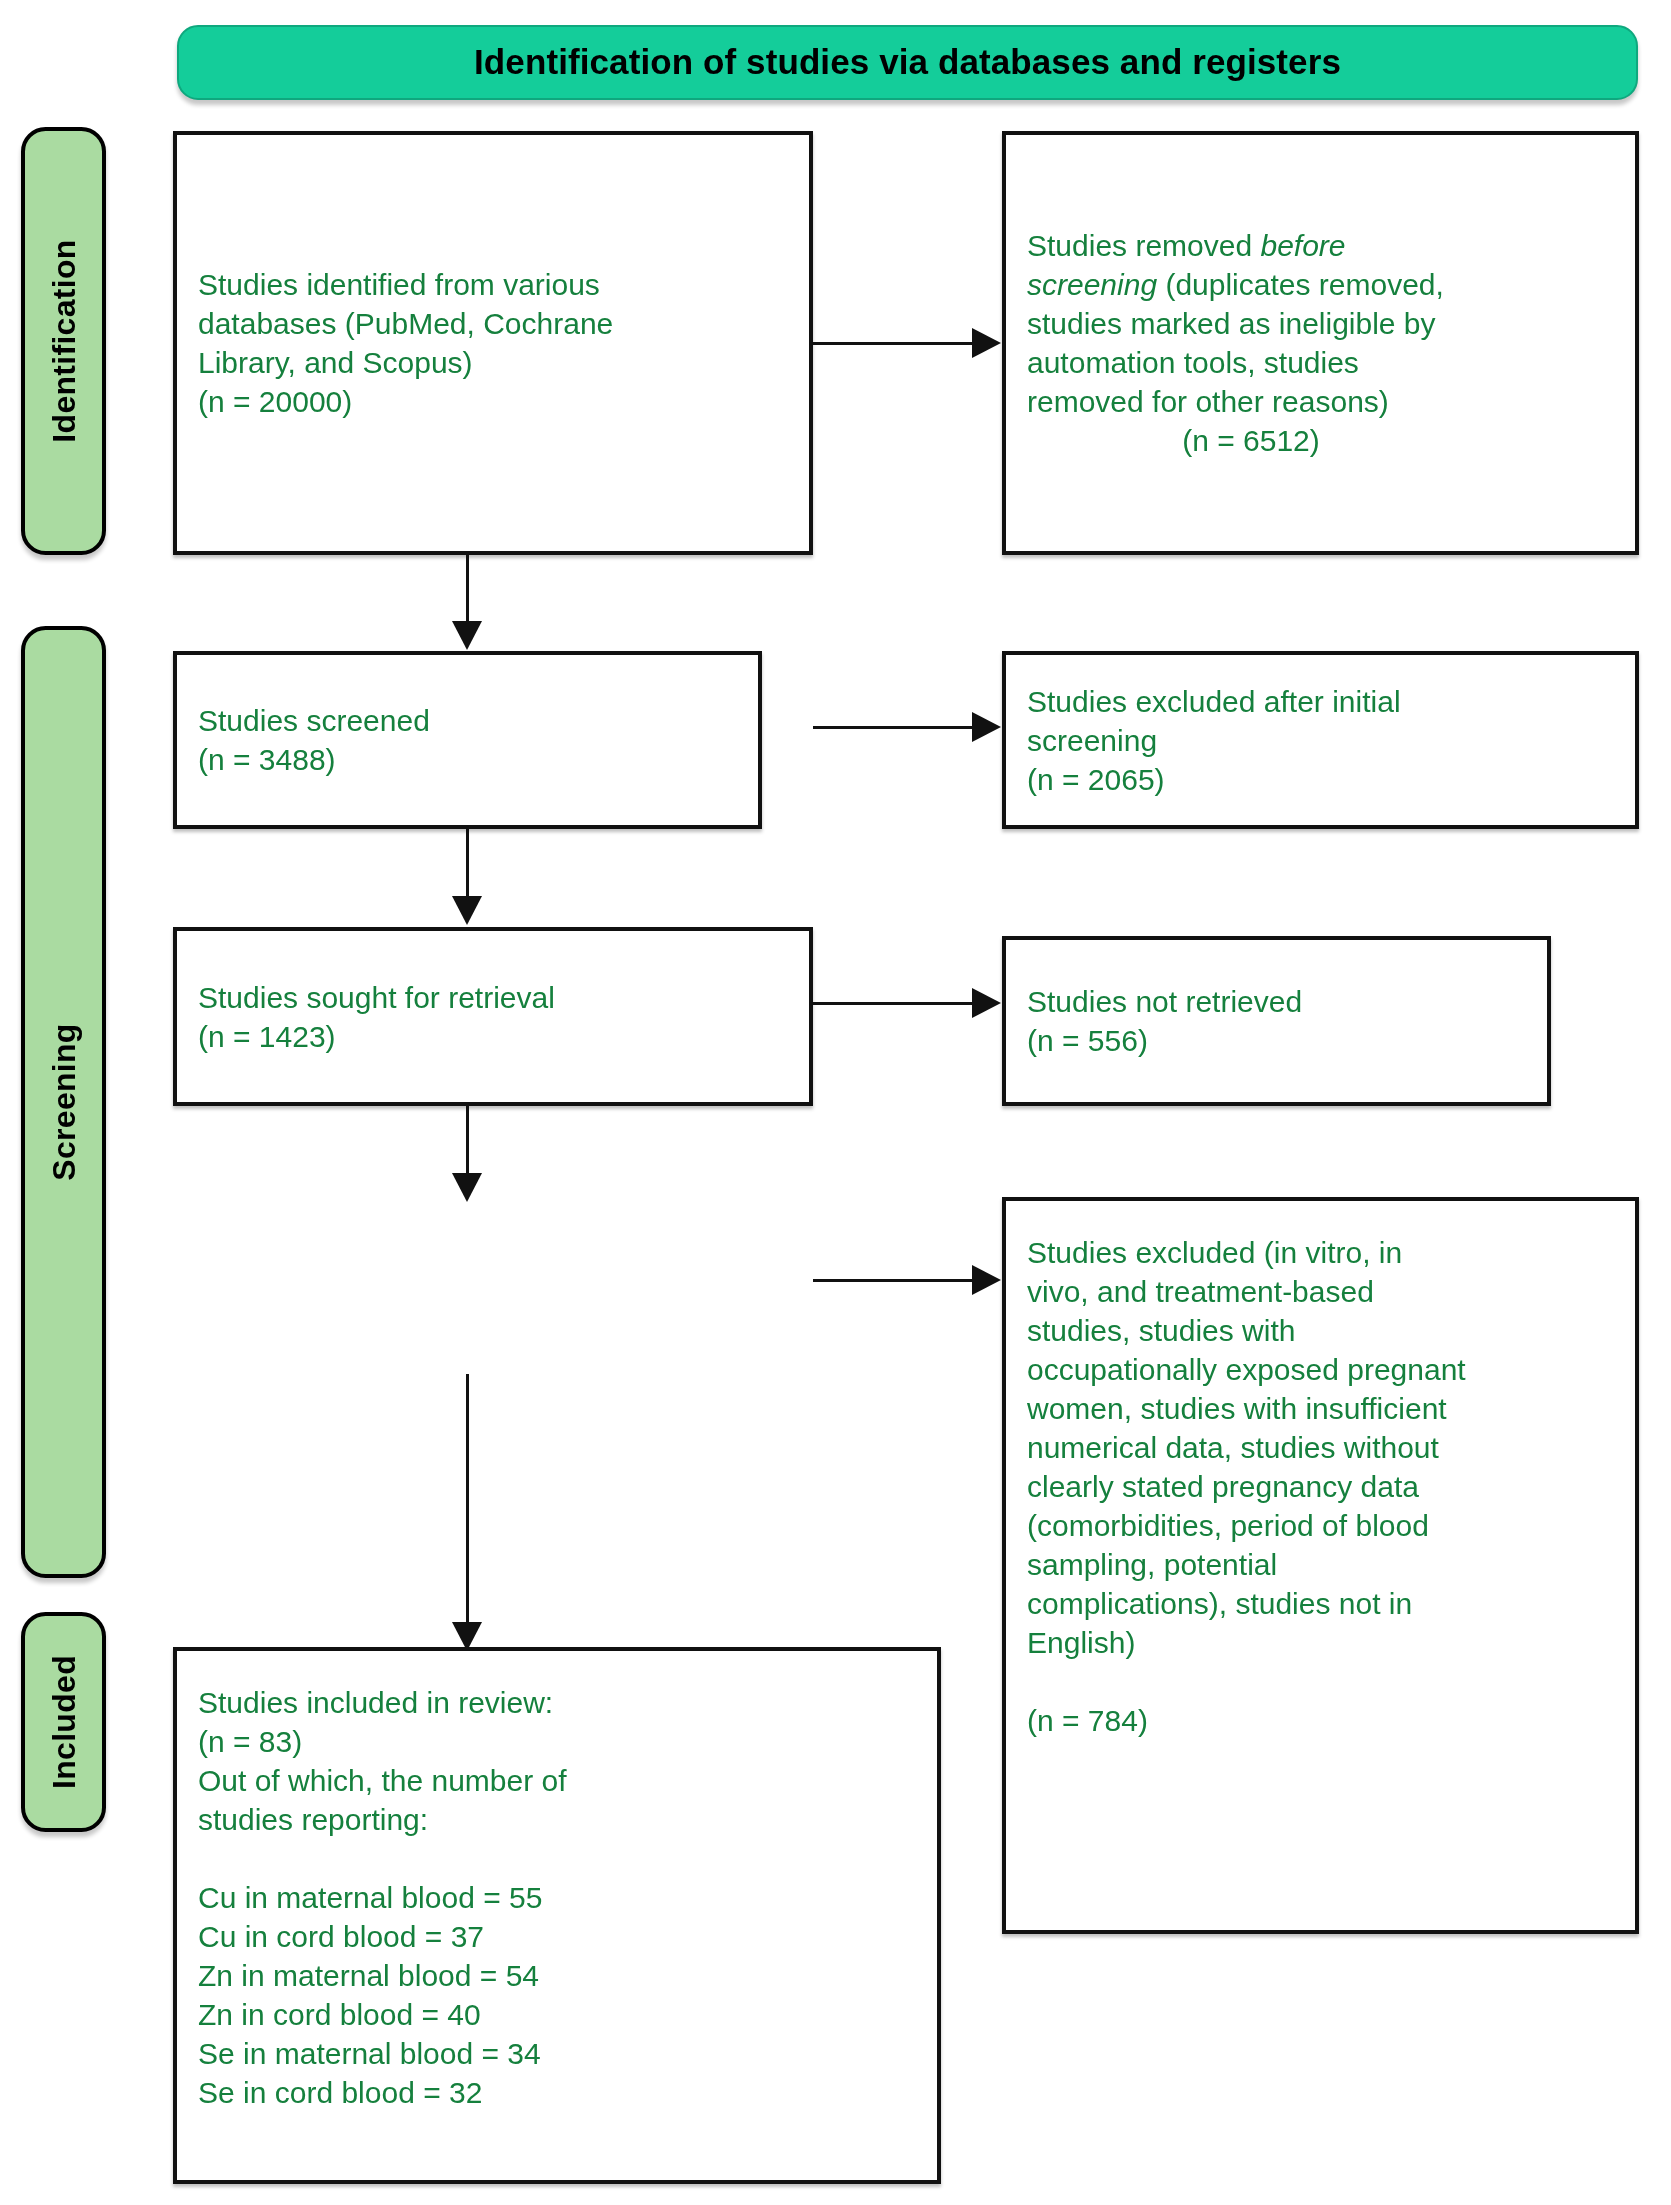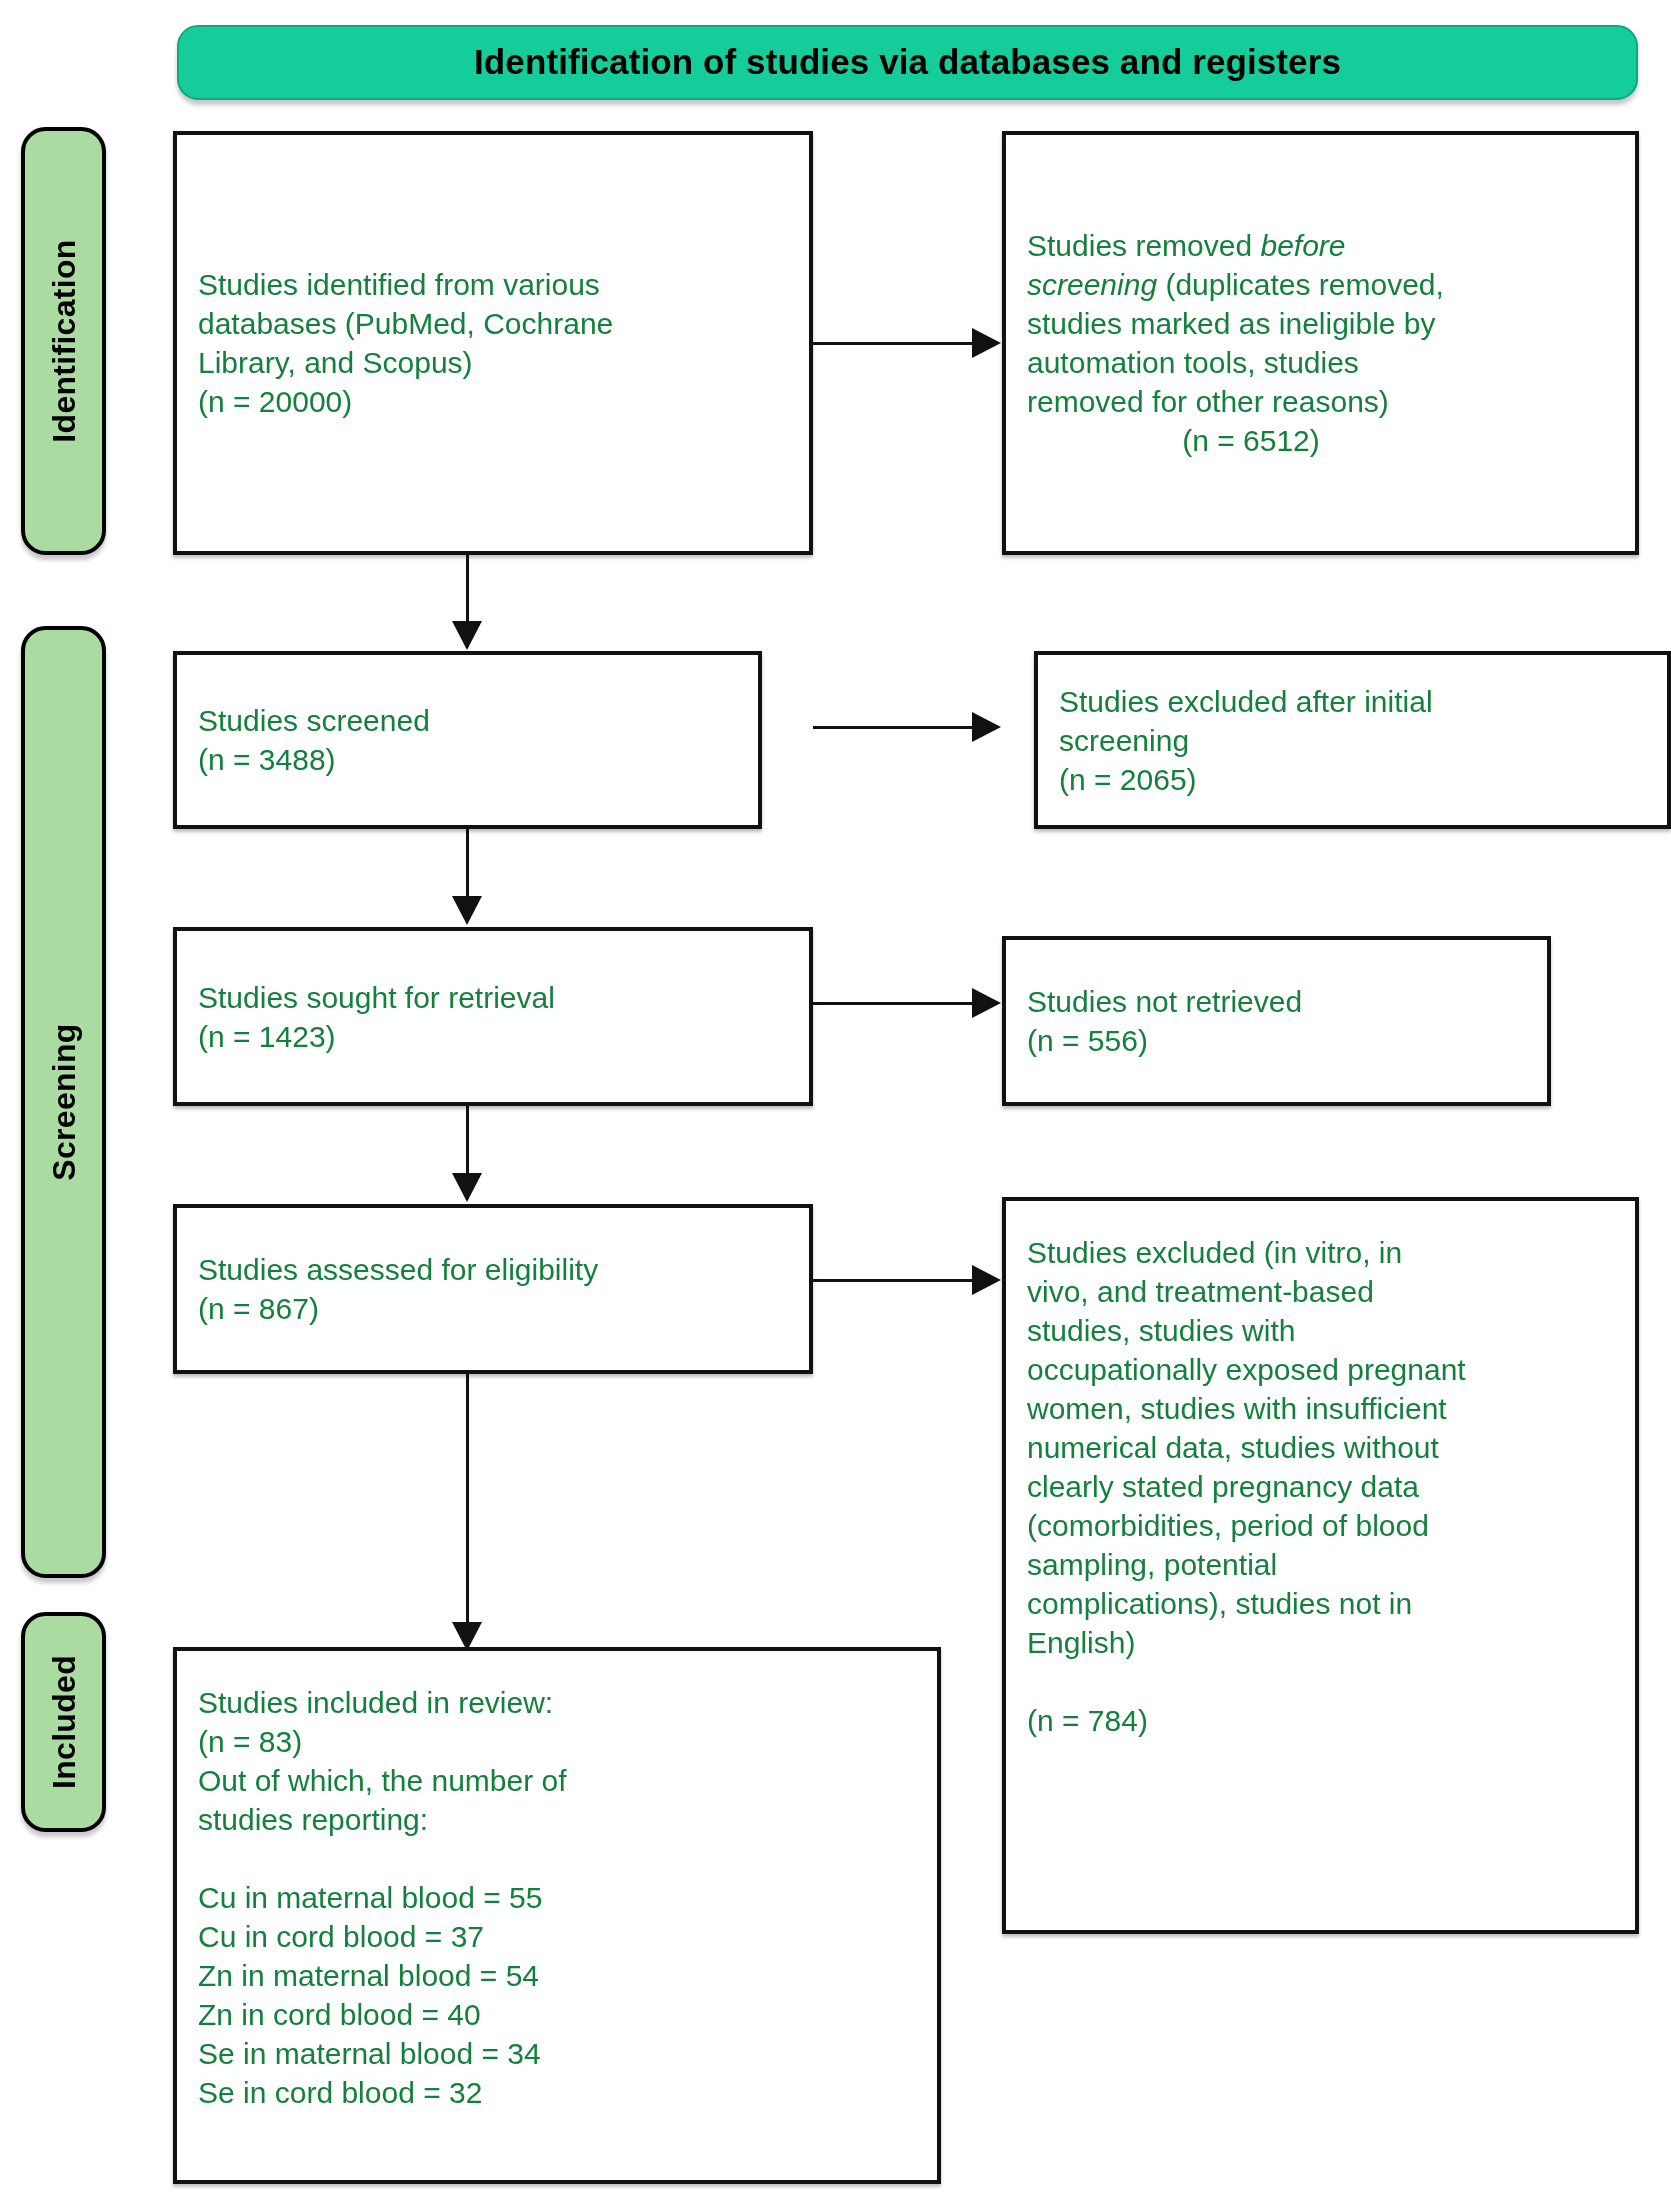--- a/index.html
+++ b/index.html
@@ -153,21 +153,21 @@
   <div class="arrowhead-down" style="left:452px; top:621px;"></div>
 
   <div class="conn conn-h" style="left:813px; top:342px; width:161px; height:3.3px;"></div>
   <div class="arrowhead-right" style="left:972px; top:328px;"></div>
 
   <div class="flow-box" style="left:173px; top:651px; width:589px; height:178px;justify-content:flex-end;">
     <div class="flow-box-text">Studies screened
 (n = 3488)</div>
   </div>
 
-  <div class="flow-box" style="left:1002px; top:651px; width:637px; height:178px;margin-left:32px;">
+  <div class="flow-box" style="left:1002px; top:651px; width:637px; height:178px;">
     <div class="flow-box-text">Studies excluded after initial
 screening
 (n = 2065)</div>
   </div>
 
   <div class="conn conn-h" style="left:813px; top:726px; width:161px; height:3.3px;"></div>
   <div class="arrowhead-right" style="left:972px; top:712px;"></div>
 
   <div class="conn conn-v" style="left:466px; top:829px; width:3.3px; height:70px;"></div>
   <div class="arrowhead-down" style="left:452px; top:896px;"></div>
@@ -181,24 +181,20 @@
     <div class="flow-box-text">Studies not retrieved
 (n = 556)</div>
   </div>
 
   <div class="conn conn-h" style="left:813px; top:1002px; width:161px; height:3.3px;"></div>
   <div class="arrowhead-right" style="left:972px; top:988px;"></div>
 
   <div class="conn conn-v" style="left:466px; top:1106px; width:3.3px; height:70px;"></div>
   <div class="arrowhead-down" style="left:452px; top:1173px;"></div>
 
-  <div class="flow-box" style="left:173px; top:1204px; width:640px; height:170px;">
-    <div class="flow-box-text">Studies assessed for eligibility
-(n = 867)</div>
-  </div>
 
   <div class="flow-box align-top" style="left:1002px; top:1197px; width:637px; height:737px;">
     <div class="flow-box-text">Studies excluded (in vitro, in
 vivo, and treatment-based
 studies, studies with
 occupationally exposed pregnant
 women, studies with insufficient
 numerical data, studies without
 clearly stated pregnancy data
 (comorbidities, period of blood

